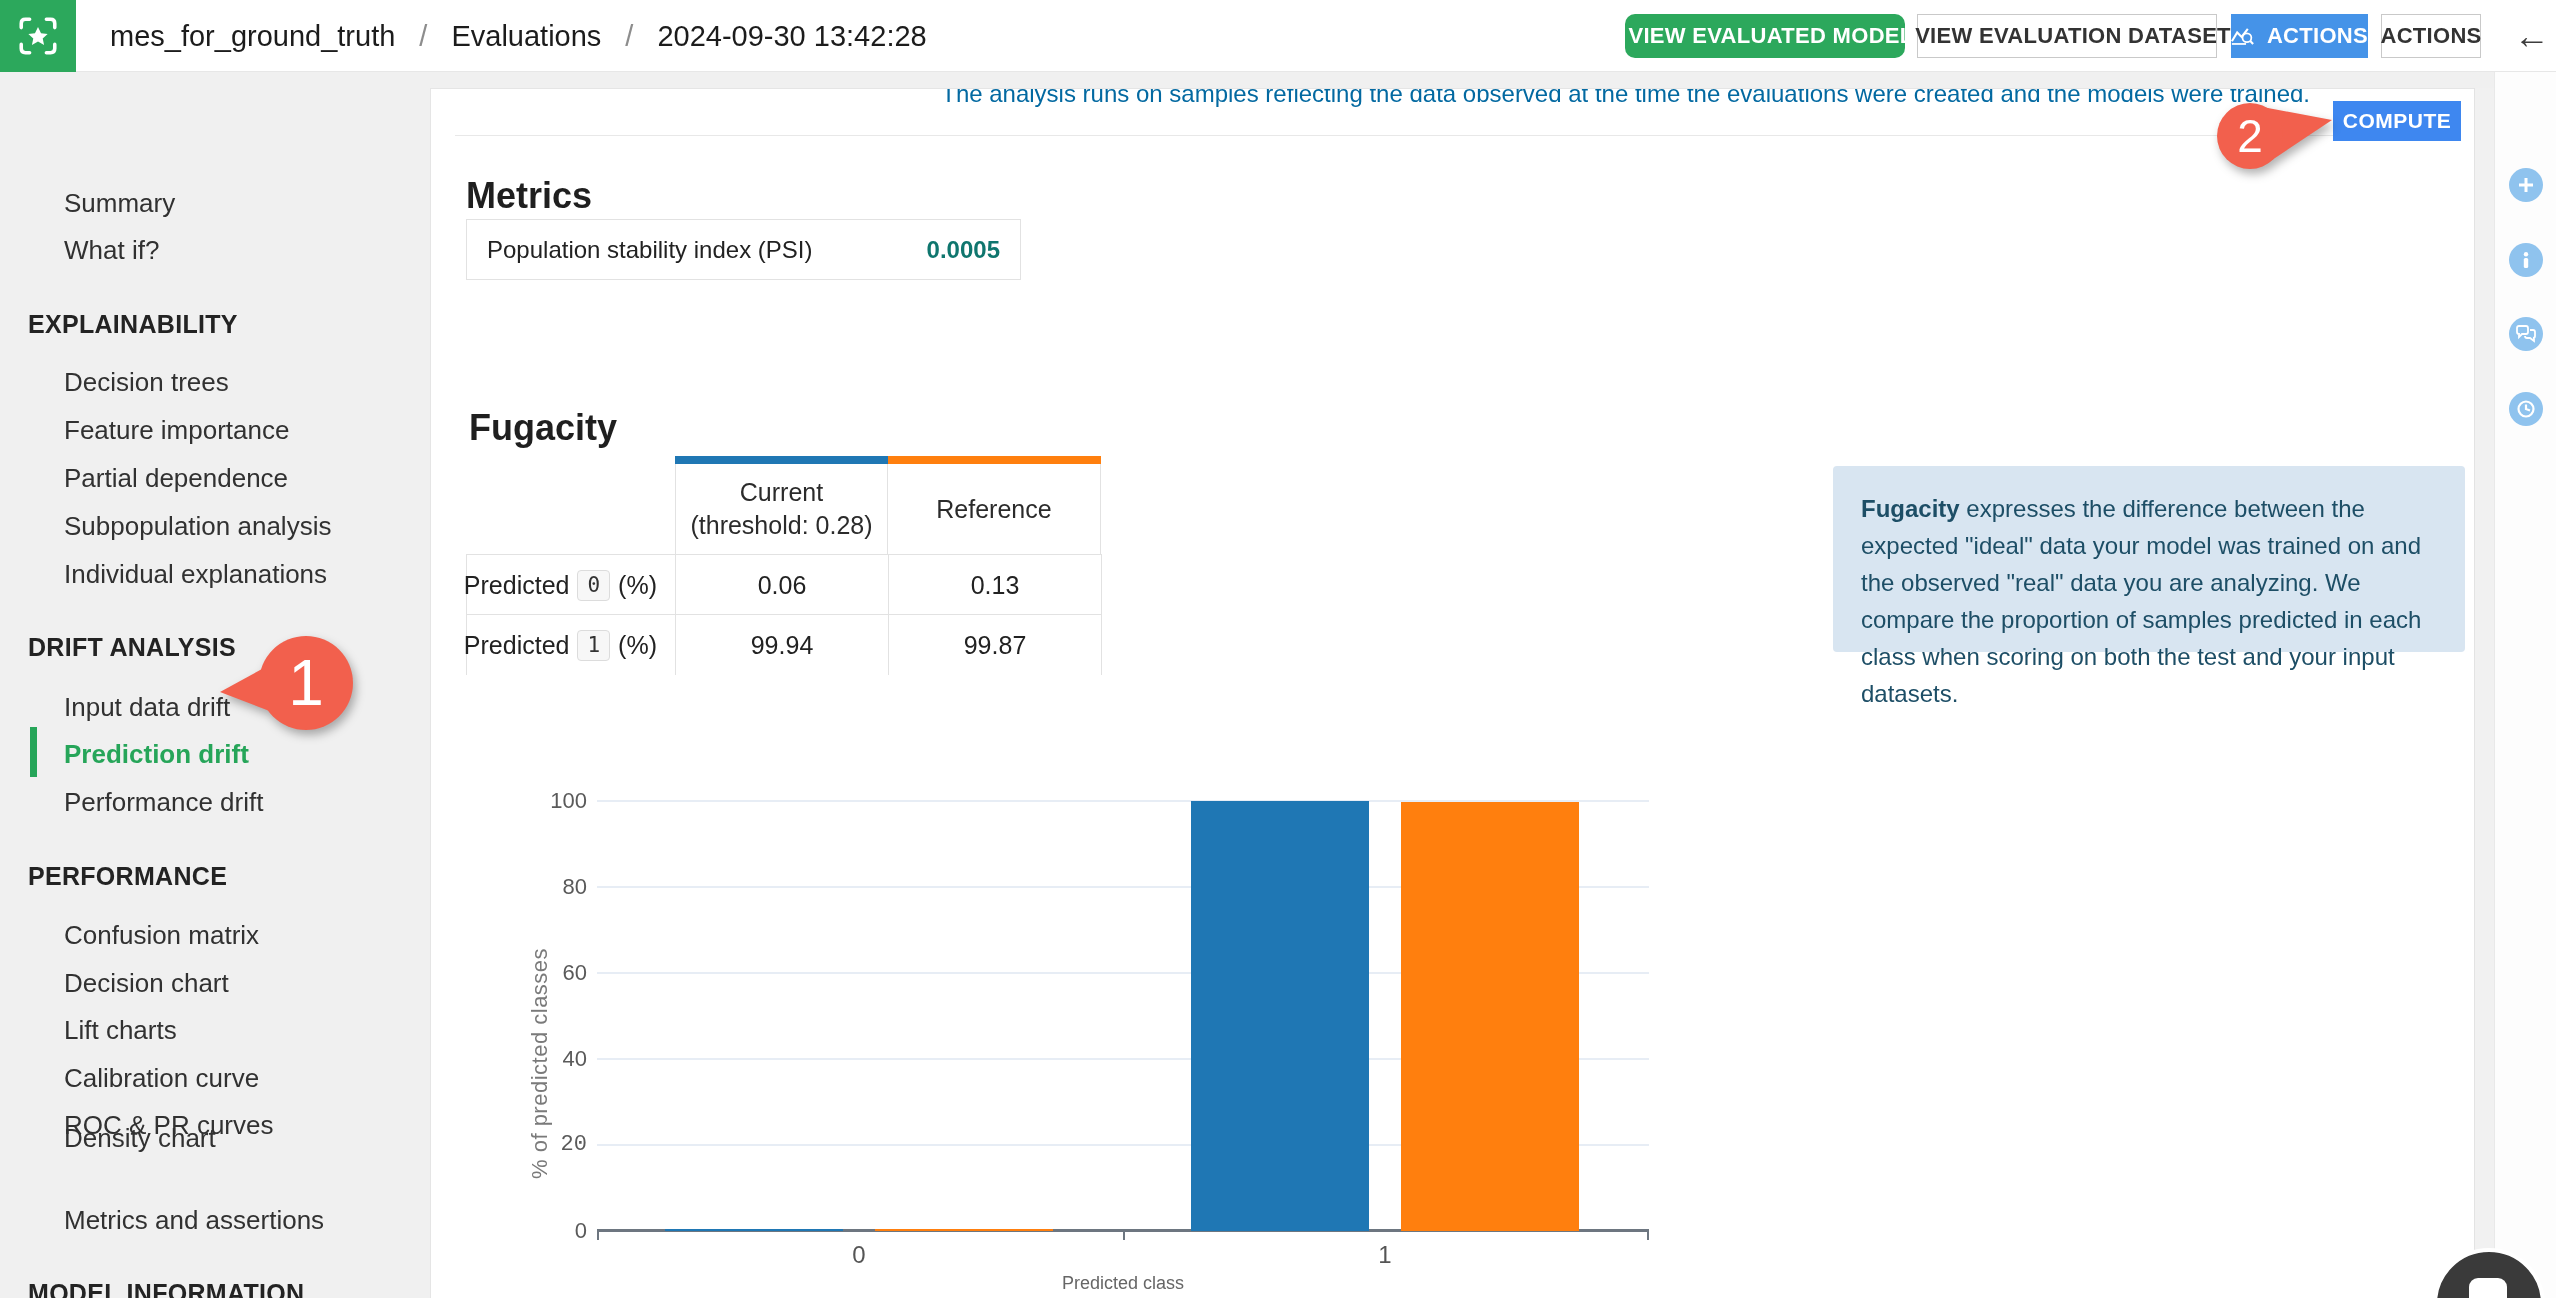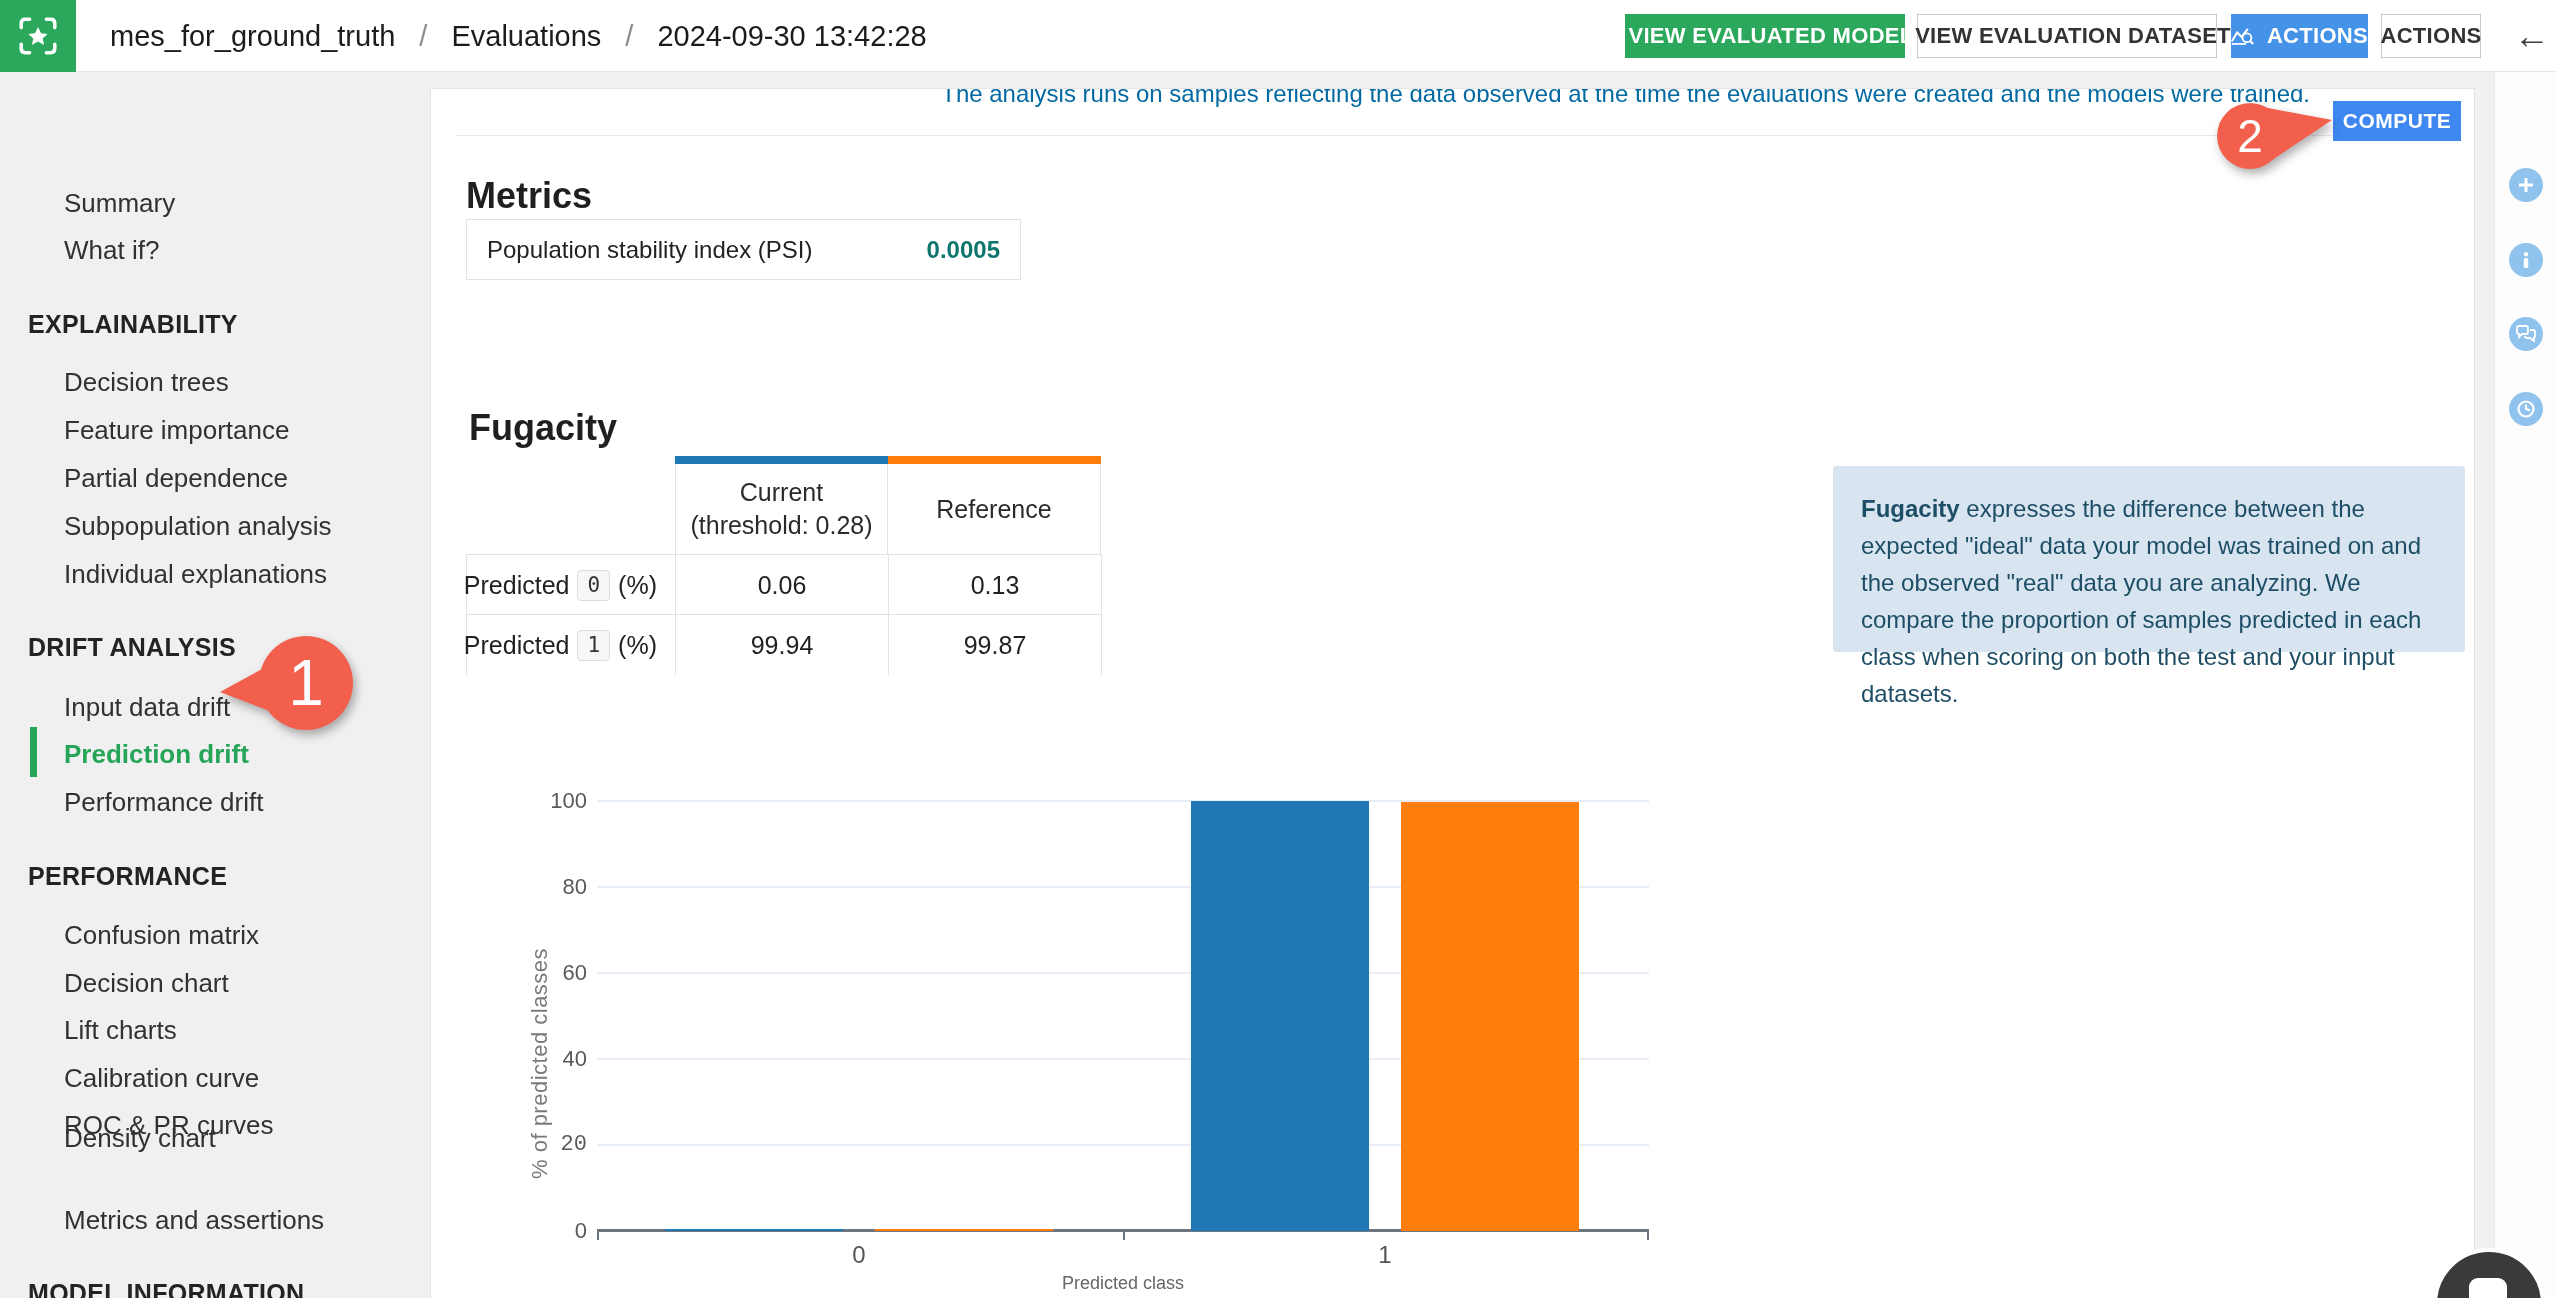--- a/index.html
+++ b/index.html
@@ -94,21 +94,21 @@
     </svg>
   </div>
   <div class="abs crumbs">
     <span>mes_for_ground_truth</span>
     <span class="crumb-sep">/</span>
     <span>Evaluations</span>
     <span class="crumb-sep">/</span>
     <span>2024-09-30 13:42:28</span>
   </div>
 
-  <div class="abs hbtn green" style="left:1625px; width:280px;">
+  <div class="abs hbtn green" style="left:1625px; width:280px;border-radius:10px;">
     <svg width="26" height="26" viewBox="0 0 26 26">
       <polygon points="13,1 25,13 13,25 1,13" fill="#fff"></polygon>
       <path d="M13 1 L9 13 L13 25 M13 1 L17 13 L13 25" stroke="#2ca85c" stroke-width="1.6" fill="none"></path>
     </svg>
     <span>VIEW EVALUATED MODEL</span>
   </div>
   <div class="abs hbtn white" style="left:1917px; width:300px;">
     <svg width="26" height="24" viewBox="0 0 26 24">
       <path d="M2 6 Q2 4 4 4 H10 L12 6.5 H21 Q23 6.5 23 8.5 V18 Q23 20 21 20 H4 Q2 20 2 18 Z" fill="none" stroke="#333" stroke-width="2"></path>
       <path d="M2 11 H23" stroke="#333" stroke-width="2"></path>

